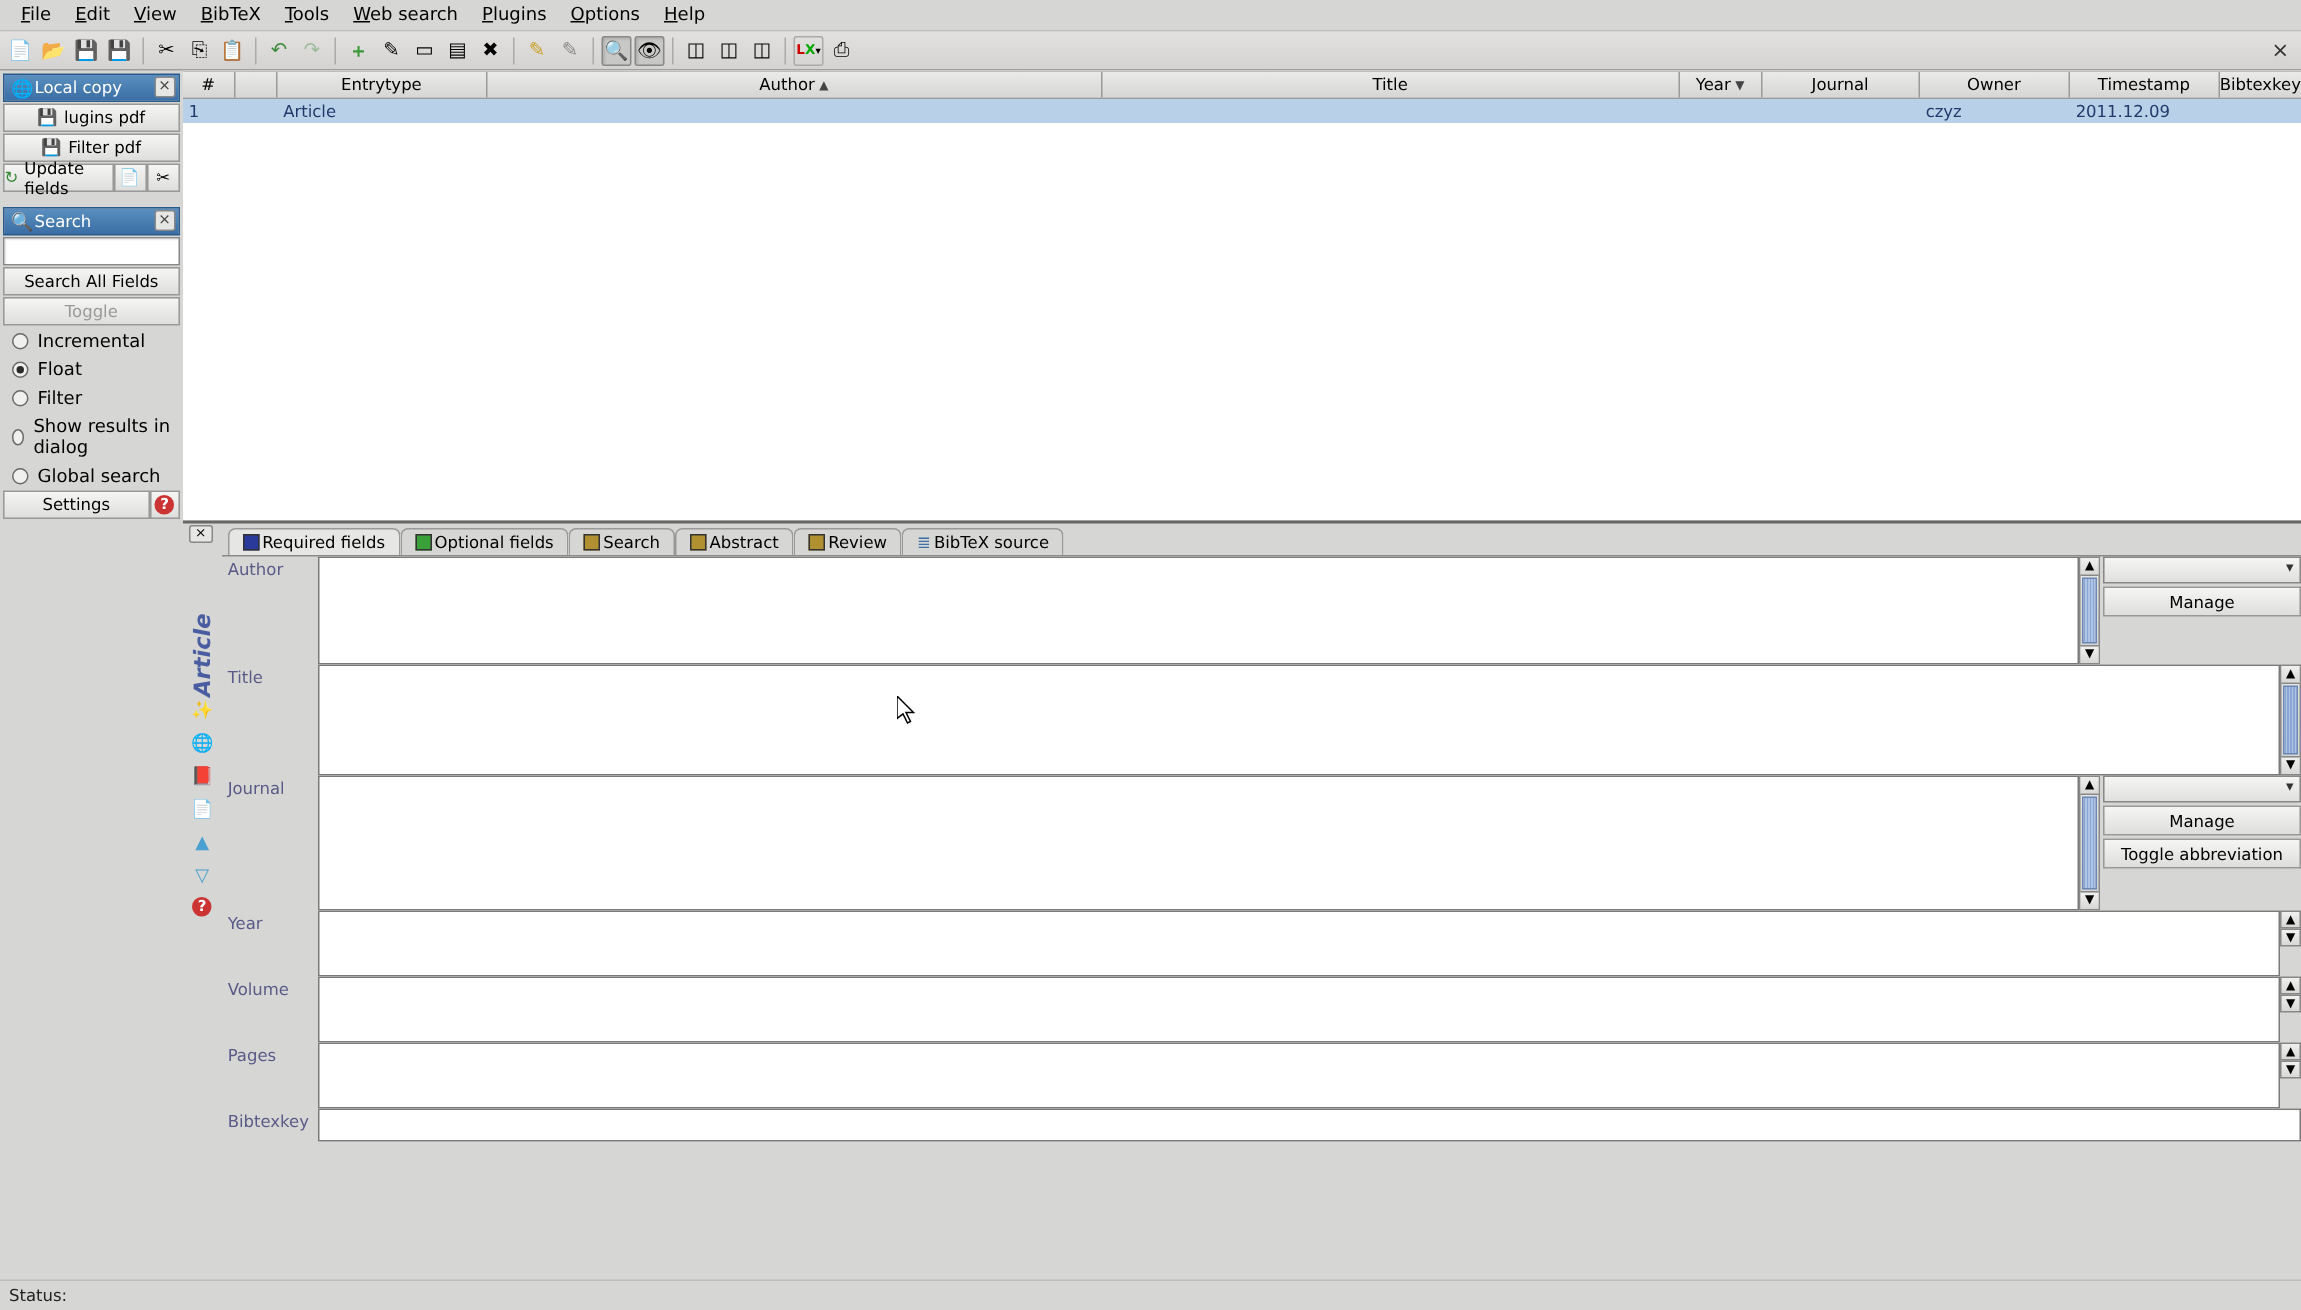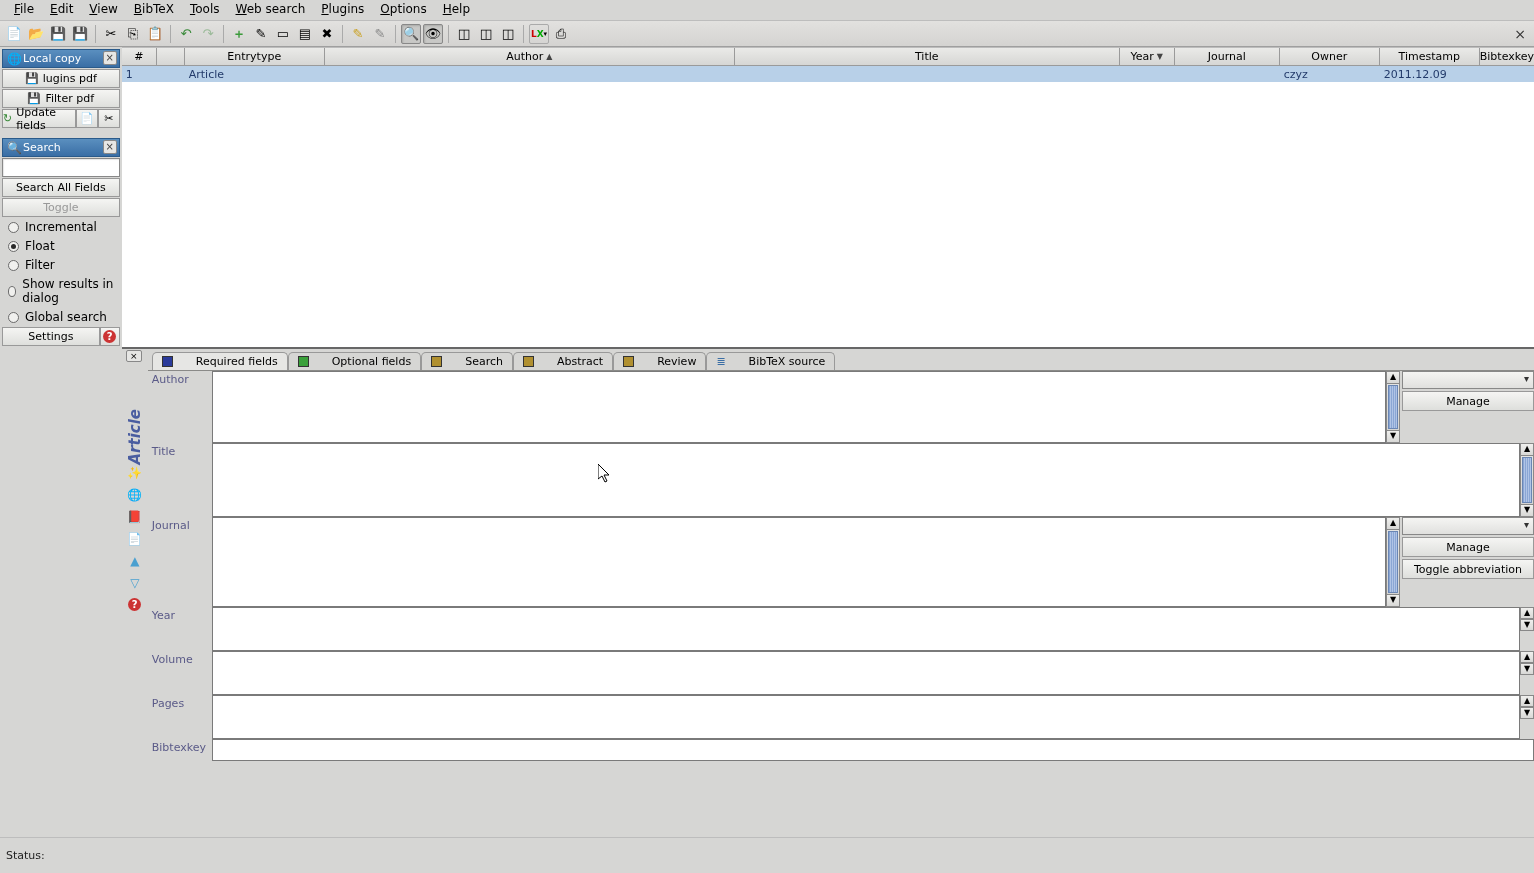--- a/index.html
+++ b/index.html
@@ -247,21 +247,21 @@
 .editor-body { flex: 1; display: flex; flex-direction: column; }
 .editor-tabs {
   height: 22px;
   display: flex;
   align-items: flex-end;
   padding-left: 4px;
   border-bottom: 1px solid #8a8a88;
   margin-top: 0;
 }
 .etab {
-  display: flex; align-items: center; gap: 23px;
+  display: flex; align-items: center; gap: 2px;
   padding: 2px 9px;
   border: 1px solid #999;
   border-bottom: none;
   background: #d6d6d4;
   font-size: 11px;
   border-radius: 5px 5px 0 0;
   text-align: right;
 }
 .etab.active { background: #e6e6e4; }
 .swatch { width: 11px; height: 11px; border: 1px solid #333; display: inline-block; }
@@ -338,21 +338,21 @@
   border: 1px solid #888;
   font-size: 8px;
   text-align: center;
   line-height: 10px;
 }
 
 
 .statusbar {
   position: absolute;
   bottom: 0; left: 0; right: 0;
-  height: 36px;
+  height: 20px;
   background: #d6d6d4;
   border-top: 1px solid #bdbdbd;
   display: flex; align-items: center;
   padding: 0 6px;
   font-size: 11px;
   color: #222;
 }
 
 
 .window-x {

